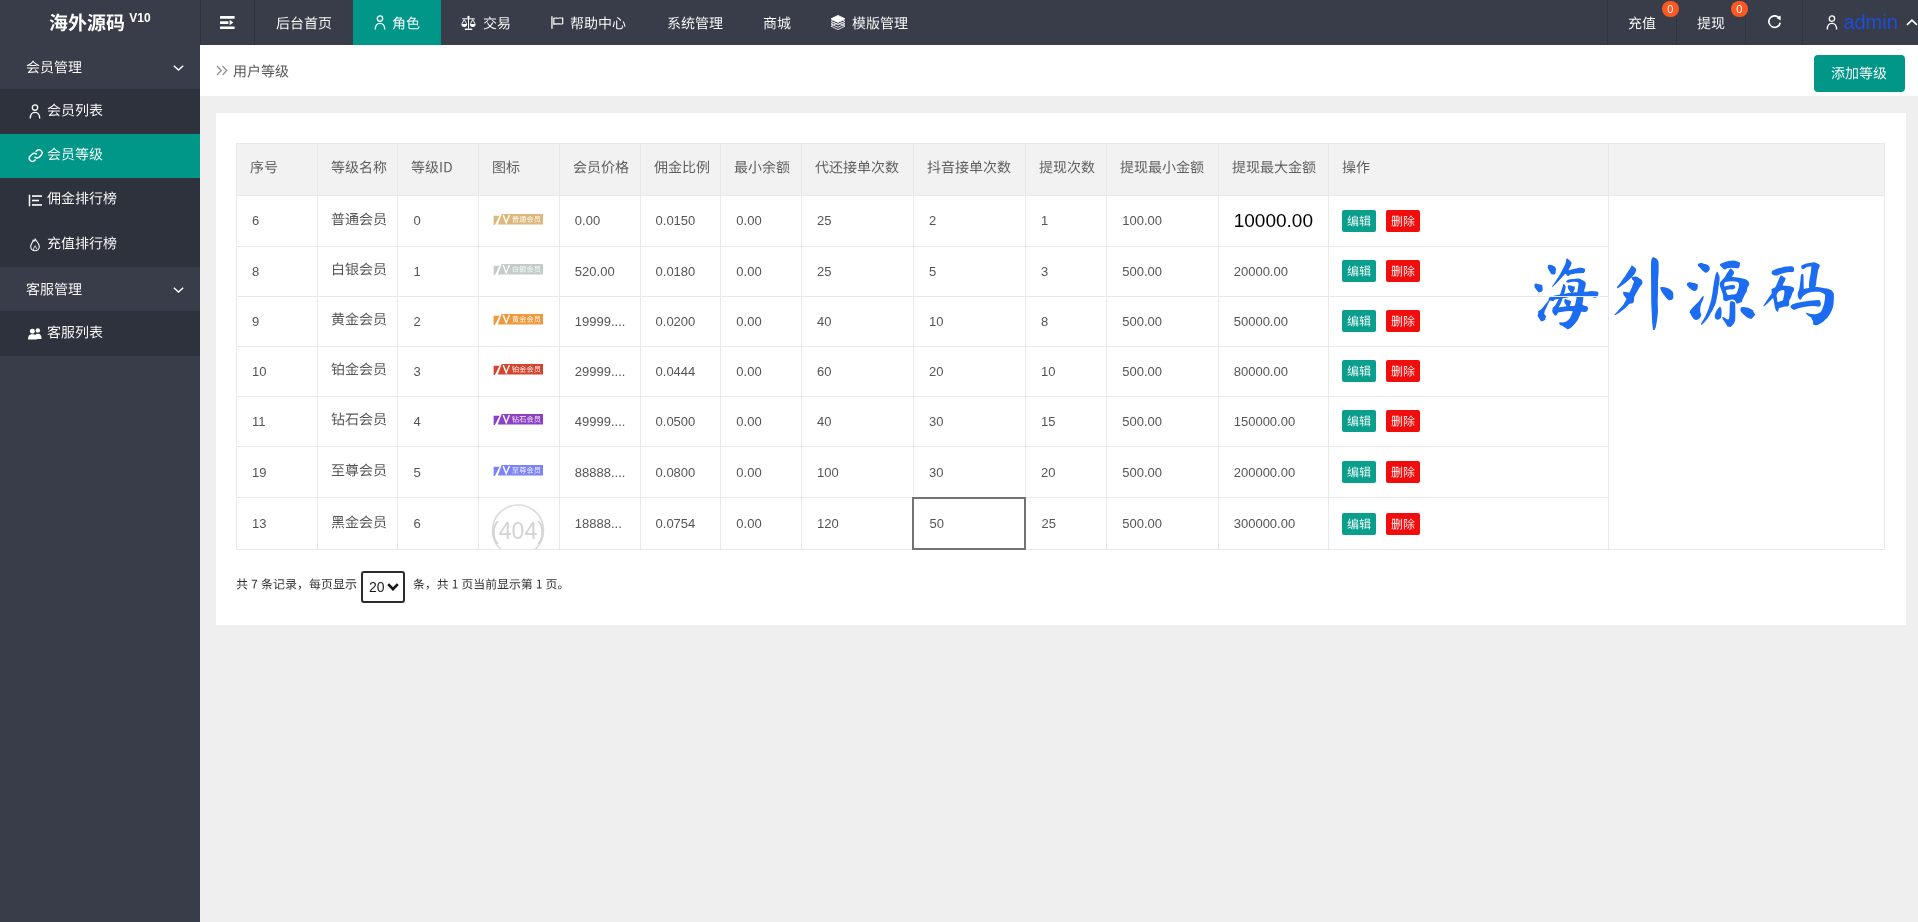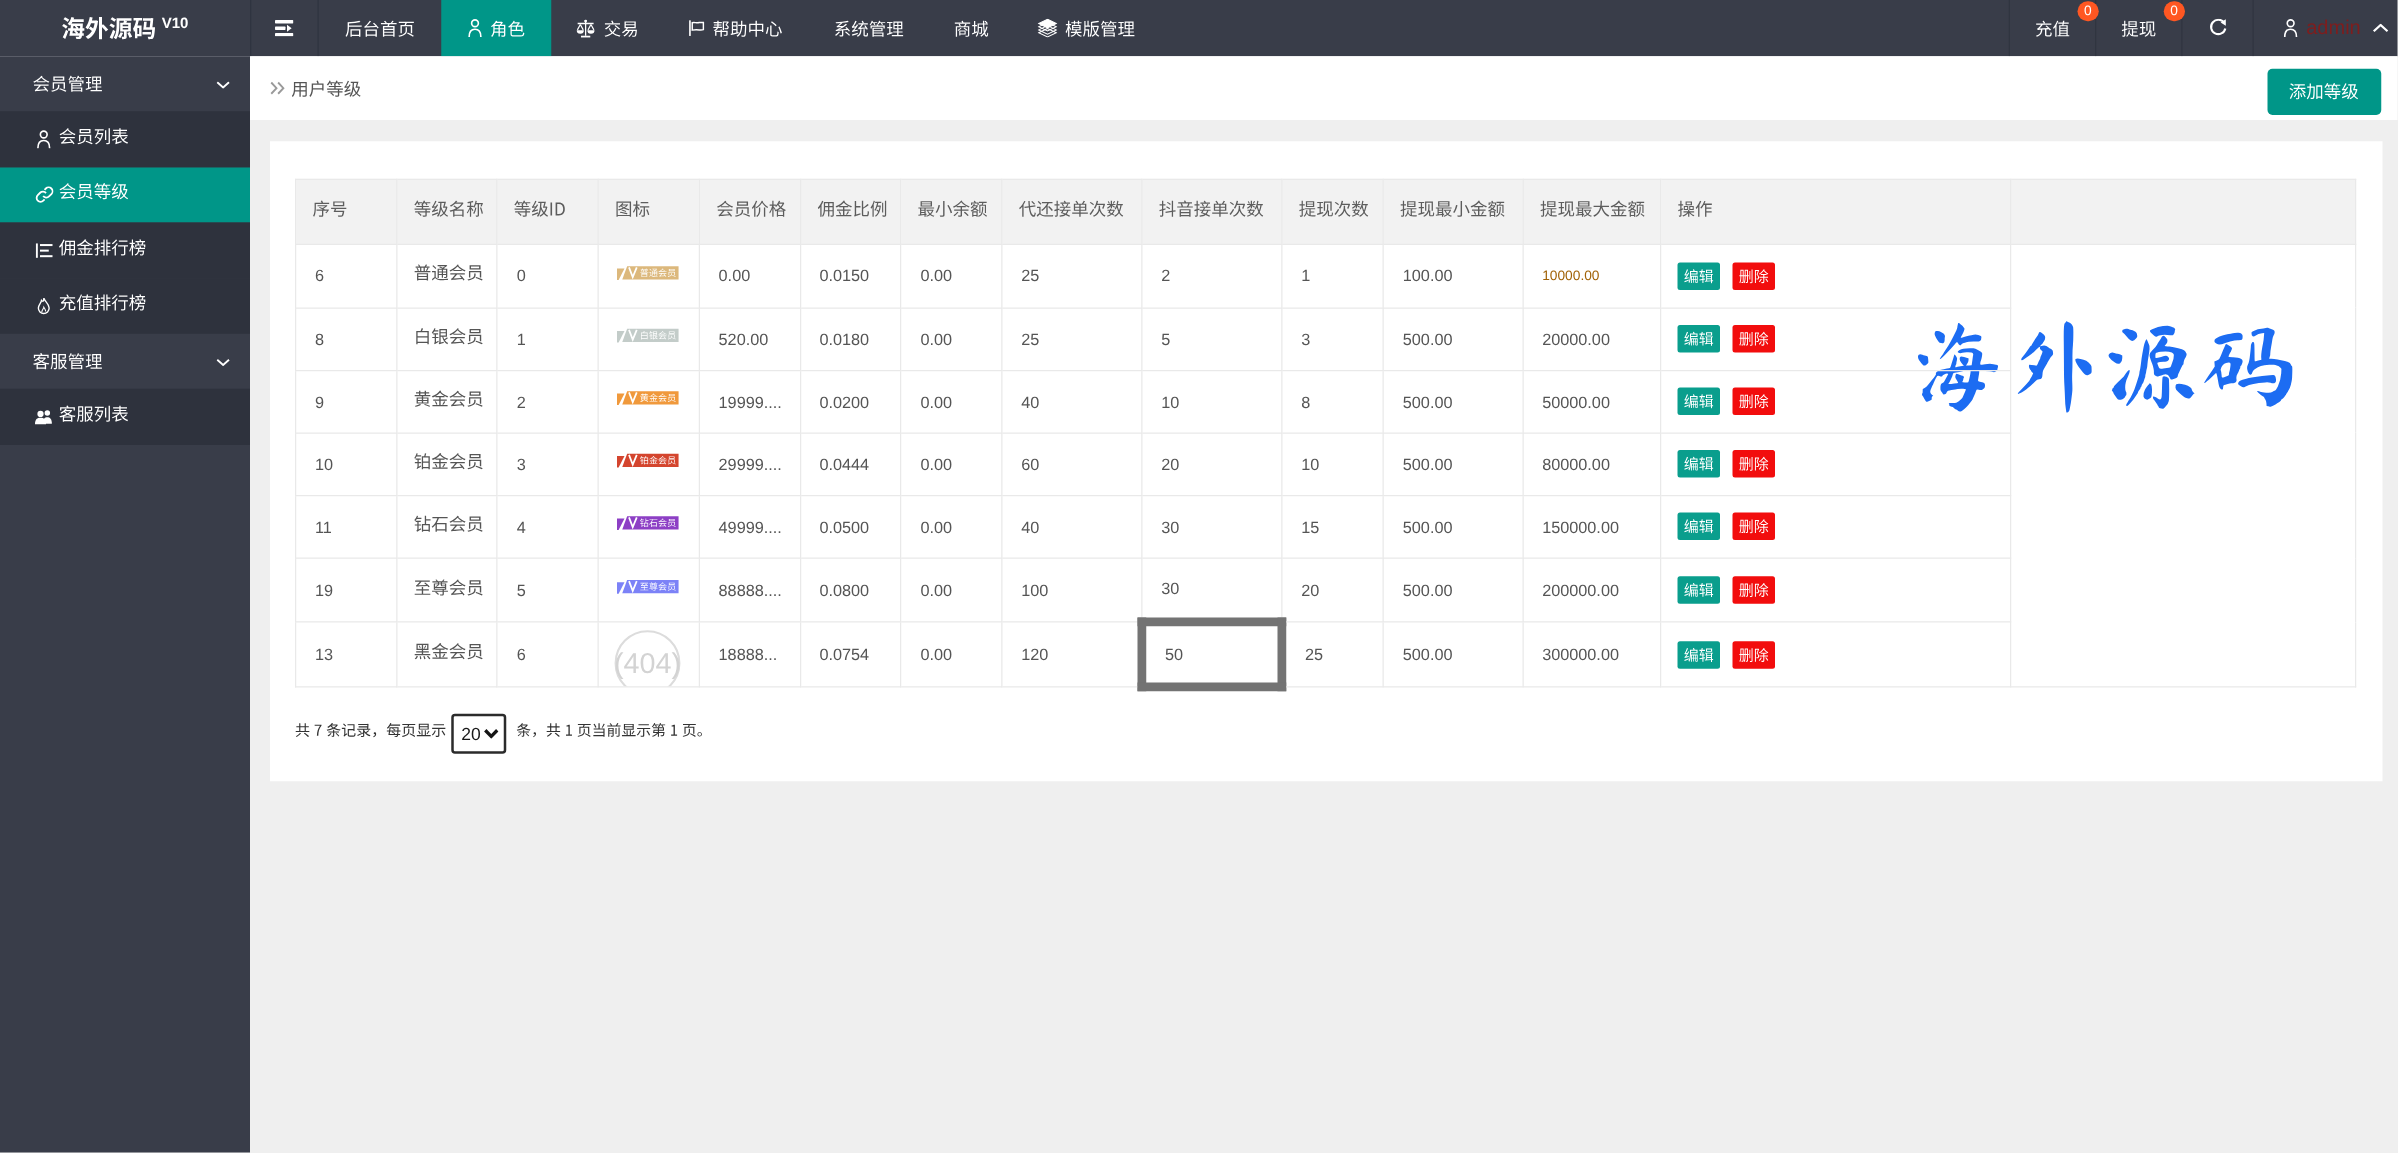--- a/index.html
+++ b/index.html
@@ -126,21 +126,21 @@
       <path d="M19.8 5.3 A9.2 9.2 0 1 0 21.2 12.4" fill="none" stroke="#fff" stroke-width="2.7"></path>
 <polygon points="21.8,0.6 21.8,8.8 15.2,4.7" fill="#fff"></polygon>
     </svg>
   </div>
 <div class="abs flex" style="left:1803px;top:0;width:115px;height:45px;padding-left:23px">
     <svg width="13" height="15" viewBox="0 0 24 30" style="display:block;">
       <circle cx="12" cy="7.2" r="5.4" fill="none" stroke="#fff" stroke-width="2.6"></circle>
       <path d="M2.6 29 C2.6 20.5 6.2 16.8 12 16.8 C17.8 16.8 21.4 20.5 21.4 29" fill="none" stroke="#fff" stroke-width="2.6"></path>
     </svg>
     <span style="width:6px"></span>
-    <span style="color:#7f1d1d;font-size:16px">admin</span>
+    <span style="color:#1d4ed8;font-size:20px">admin</span>
     <span style="width:9px"></span>
     <svg width="13" height="7" viewBox="0 0 13 7" style="display:block;">
       <path d="M1 6 L6.5 1 L12 6" fill="none" stroke="#fff" stroke-width="1.8"></path>
     </svg>
   </div>
 <div class="abs flex" style="left:1662px;top:0.5px;width:16.5px;height:16.5px;border-radius:50%;background:#ff5722;color:#fff;font-size:11px;justify-content:center">0</div>
 <div class="abs flex" style="left:1731px;top:0.5px;width:16.5px;height:16.5px;border-radius:50%;background:#ff5722;color:#fff;font-size:11px;justify-content:center">0</div>
 <div class="abs" style="left:0;top:45px;width:200px;height:877px;background:#393d49"></div>
 <div class="abs flex" style="left:0;top:45.0px;width:200px;height:44.4px;">
     <div class="flex" style="margin-left:26px">
@@ -408,21 +408,21 @@
               <use href="#r5458" x="3000"></use>
             </g>
           </svg></td>
         <td style="border:1px solid #e9e9e9;padding-left:13px;vertical-align:middle;font-size:13px;color:#555;padding-left:15px;">0.00</td>
         <td style="border:1px solid #e9e9e9;padding-left:13px;vertical-align:middle;font-size:13px;color:#555;padding-left:15px;">0.0150</td>
         <td style="border:1px solid #e9e9e9;padding-left:13px;vertical-align:middle;font-size:13px;color:#555;padding-left:15px;">0.00</td>
         <td style="border:1px solid #e9e9e9;padding-left:13px;vertical-align:middle;font-size:13px;color:#555;padding-left:15px;">25</td>
         <td style="border:1px solid #e9e9e9;padding-left:13px;vertical-align:middle;font-size:13px;color:#555;padding-left:15px;">2</td>
         <td style="border:1px solid #e9e9e9;padding-left:13px;vertical-align:middle;font-size:13px;color:#555;padding-left:15px;">1</td>
         <td style="border:1px solid #e9e9e9;padding-left:13px;vertical-align:middle;font-size:13px;color:#555;padding-left:15px;">100.00</td>
-        <td style="border:1px solid #e9e9e9;padding-left:13px;vertical-align:middle;font-size:11px;color:#a16207;padding-left:15px;">10000.00</td>
+        <td style="border:1px solid #e9e9e9;padding-left:13px;vertical-align:middle;font-size:19px;color:#000000;padding-left:15px;">10000.00</td>
         <td style="border:1px solid #e9e9e9;padding-left:13px;vertical-align:middle;">
           <div class="flex" style="gap:10px">
             <div class="flex" style="width:34px;height:22px;background:#0a9e8d;border-radius:2px;justify-content:center">
               <svg style="width:24.0px;height:12px;" viewBox="0 0 2000 1000" fill="#fff">
                 <use href="#r7f16"></use>
                 <use href="#r8f91" x="1000"></use>
               </svg>
             </div>
             <div class="flex" style="width:34px;height:22px;background:#f20d0d;border-radius:2px;justify-content:center">
               <svg style="width:24.0px;height:12px;" viewBox="0 0 2000 1000" fill="#fff">
@@ -681,21 +681,21 @@
         <td style="border:1px solid #e9e9e9;padding-left:13px;vertical-align:middle;position:relative;overflow:hidden;padding:0;">
           <svg width="57" height="56" viewBox="0 0 57 56" style="position:absolute;left:12px;top:4.5px">
             <circle cx="27" cy="27.5" r="25.5" fill="none" stroke="#dcdcdc" stroke-width="1.7"></circle>
             <text x="27" y="35.5" text-anchor="middle" font-size="23" fill="#d3d3d3" font-family="Liberation Sans" font-stretch="condensed">(404)</text>
           </svg>
         </td>
         <td style="border:1px solid #e9e9e9;padding-left:13px;vertical-align:middle;font-size:13px;color:#555;padding-left:15px;">18888...</td>
         <td style="border:1px solid #e9e9e9;padding-left:13px;vertical-align:middle;font-size:13px;color:#555;padding-left:15px;">0.0754</td>
         <td style="border:1px solid #e9e9e9;padding-left:13px;vertical-align:middle;font-size:13px;color:#555;padding-left:15px;">0.00</td>
         <td style="border:1px solid #e9e9e9;padding-left:13px;vertical-align:middle;font-size:13px;color:#555;padding-left:15px;">120</td>
-        <td style="border:7px solid #737373;padding-left:13px;vertical-align:middle;font-size:13px;color:#555;padding-left:15px;">50</td>
+        <td style="border:2px solid #737373;padding-left:13px;vertical-align:middle;font-size:13px;color:#555;padding-left:15px;">50</td>
         <td style="border:1px solid #e9e9e9;padding-left:13px;vertical-align:middle;font-size:13px;color:#555;padding-left:15px;">25</td>
         <td style="border:1px solid #e9e9e9;padding-left:13px;vertical-align:middle;font-size:13px;color:#555;padding-left:15px;">500.00</td>
         <td style="border:1px solid #e9e9e9;padding-left:13px;vertical-align:middle;font-size:13px;color:#555;padding-left:15px;">300000.00</td>
         <td style="border:1px solid #e9e9e9;padding-left:13px;vertical-align:middle;">
           <div class="flex" style="gap:10px">
             <div class="flex" style="width:34px;height:22px;background:#0a9e8d;border-radius:2px;justify-content:center">
               <svg style="width:24.0px;height:12px;" viewBox="0 0 2000 1000" fill="#fff">
                 <use href="#r7f16"></use>
                 <use href="#r8f91" x="1000"></use>
               </svg>

